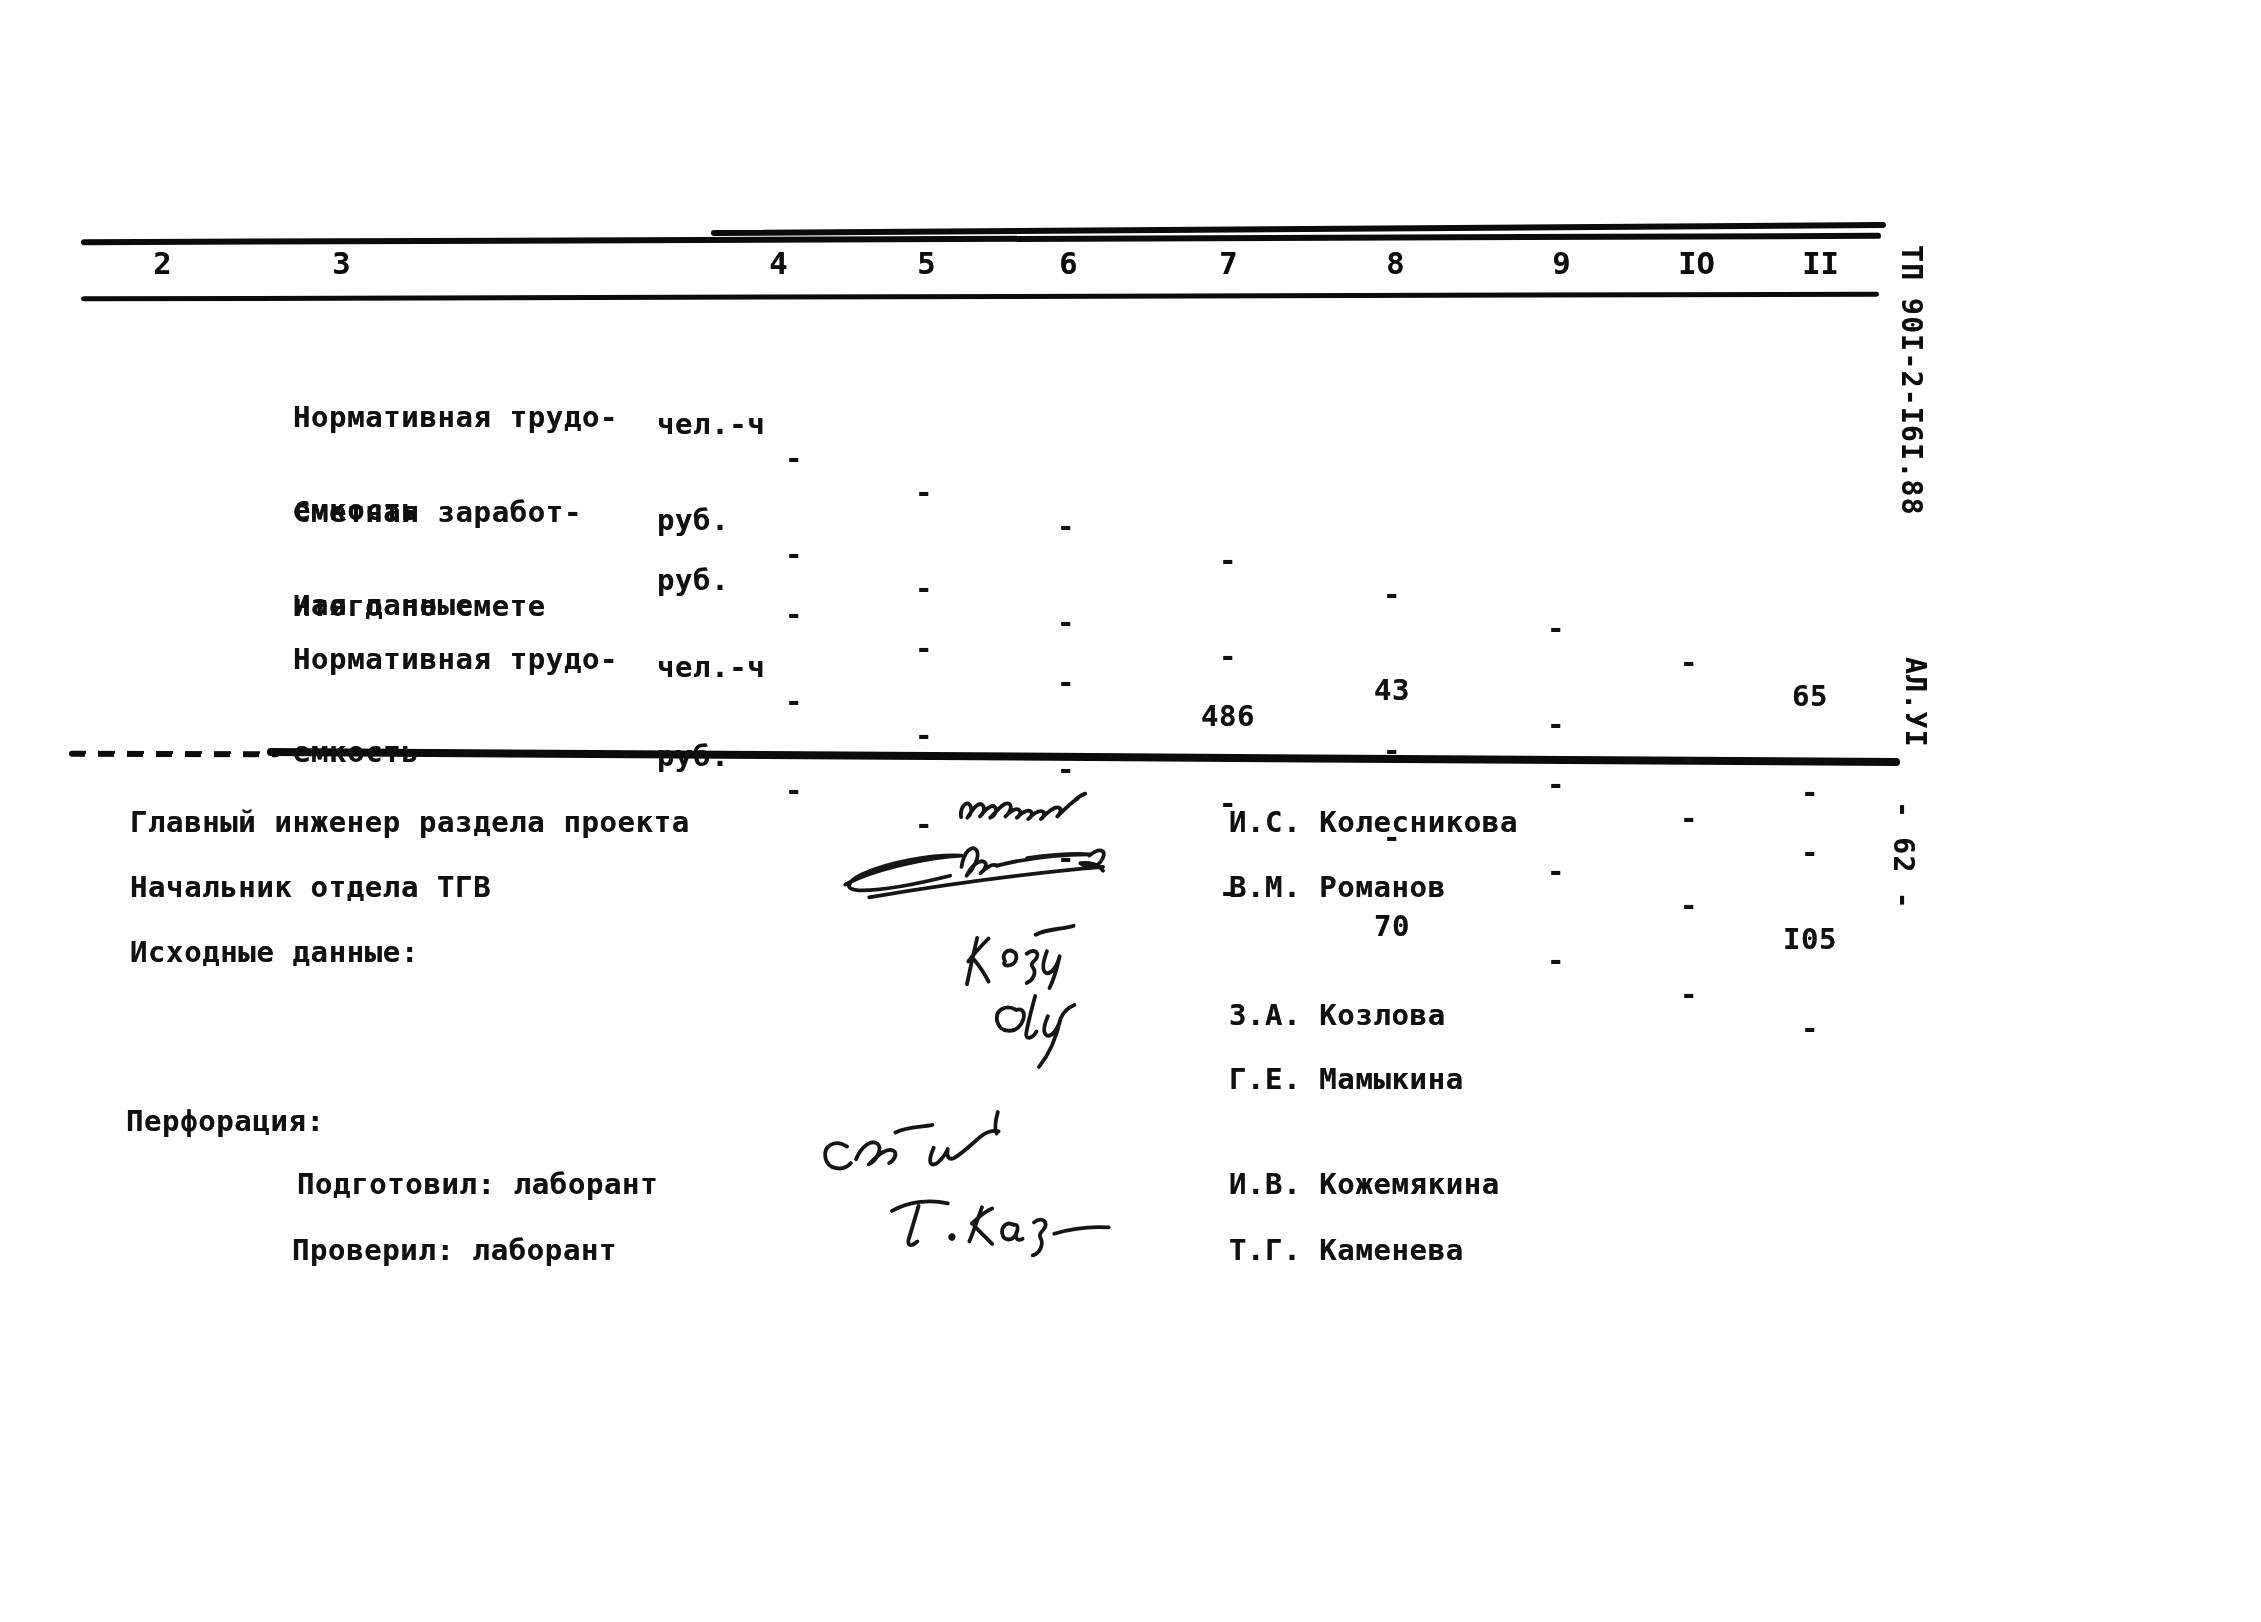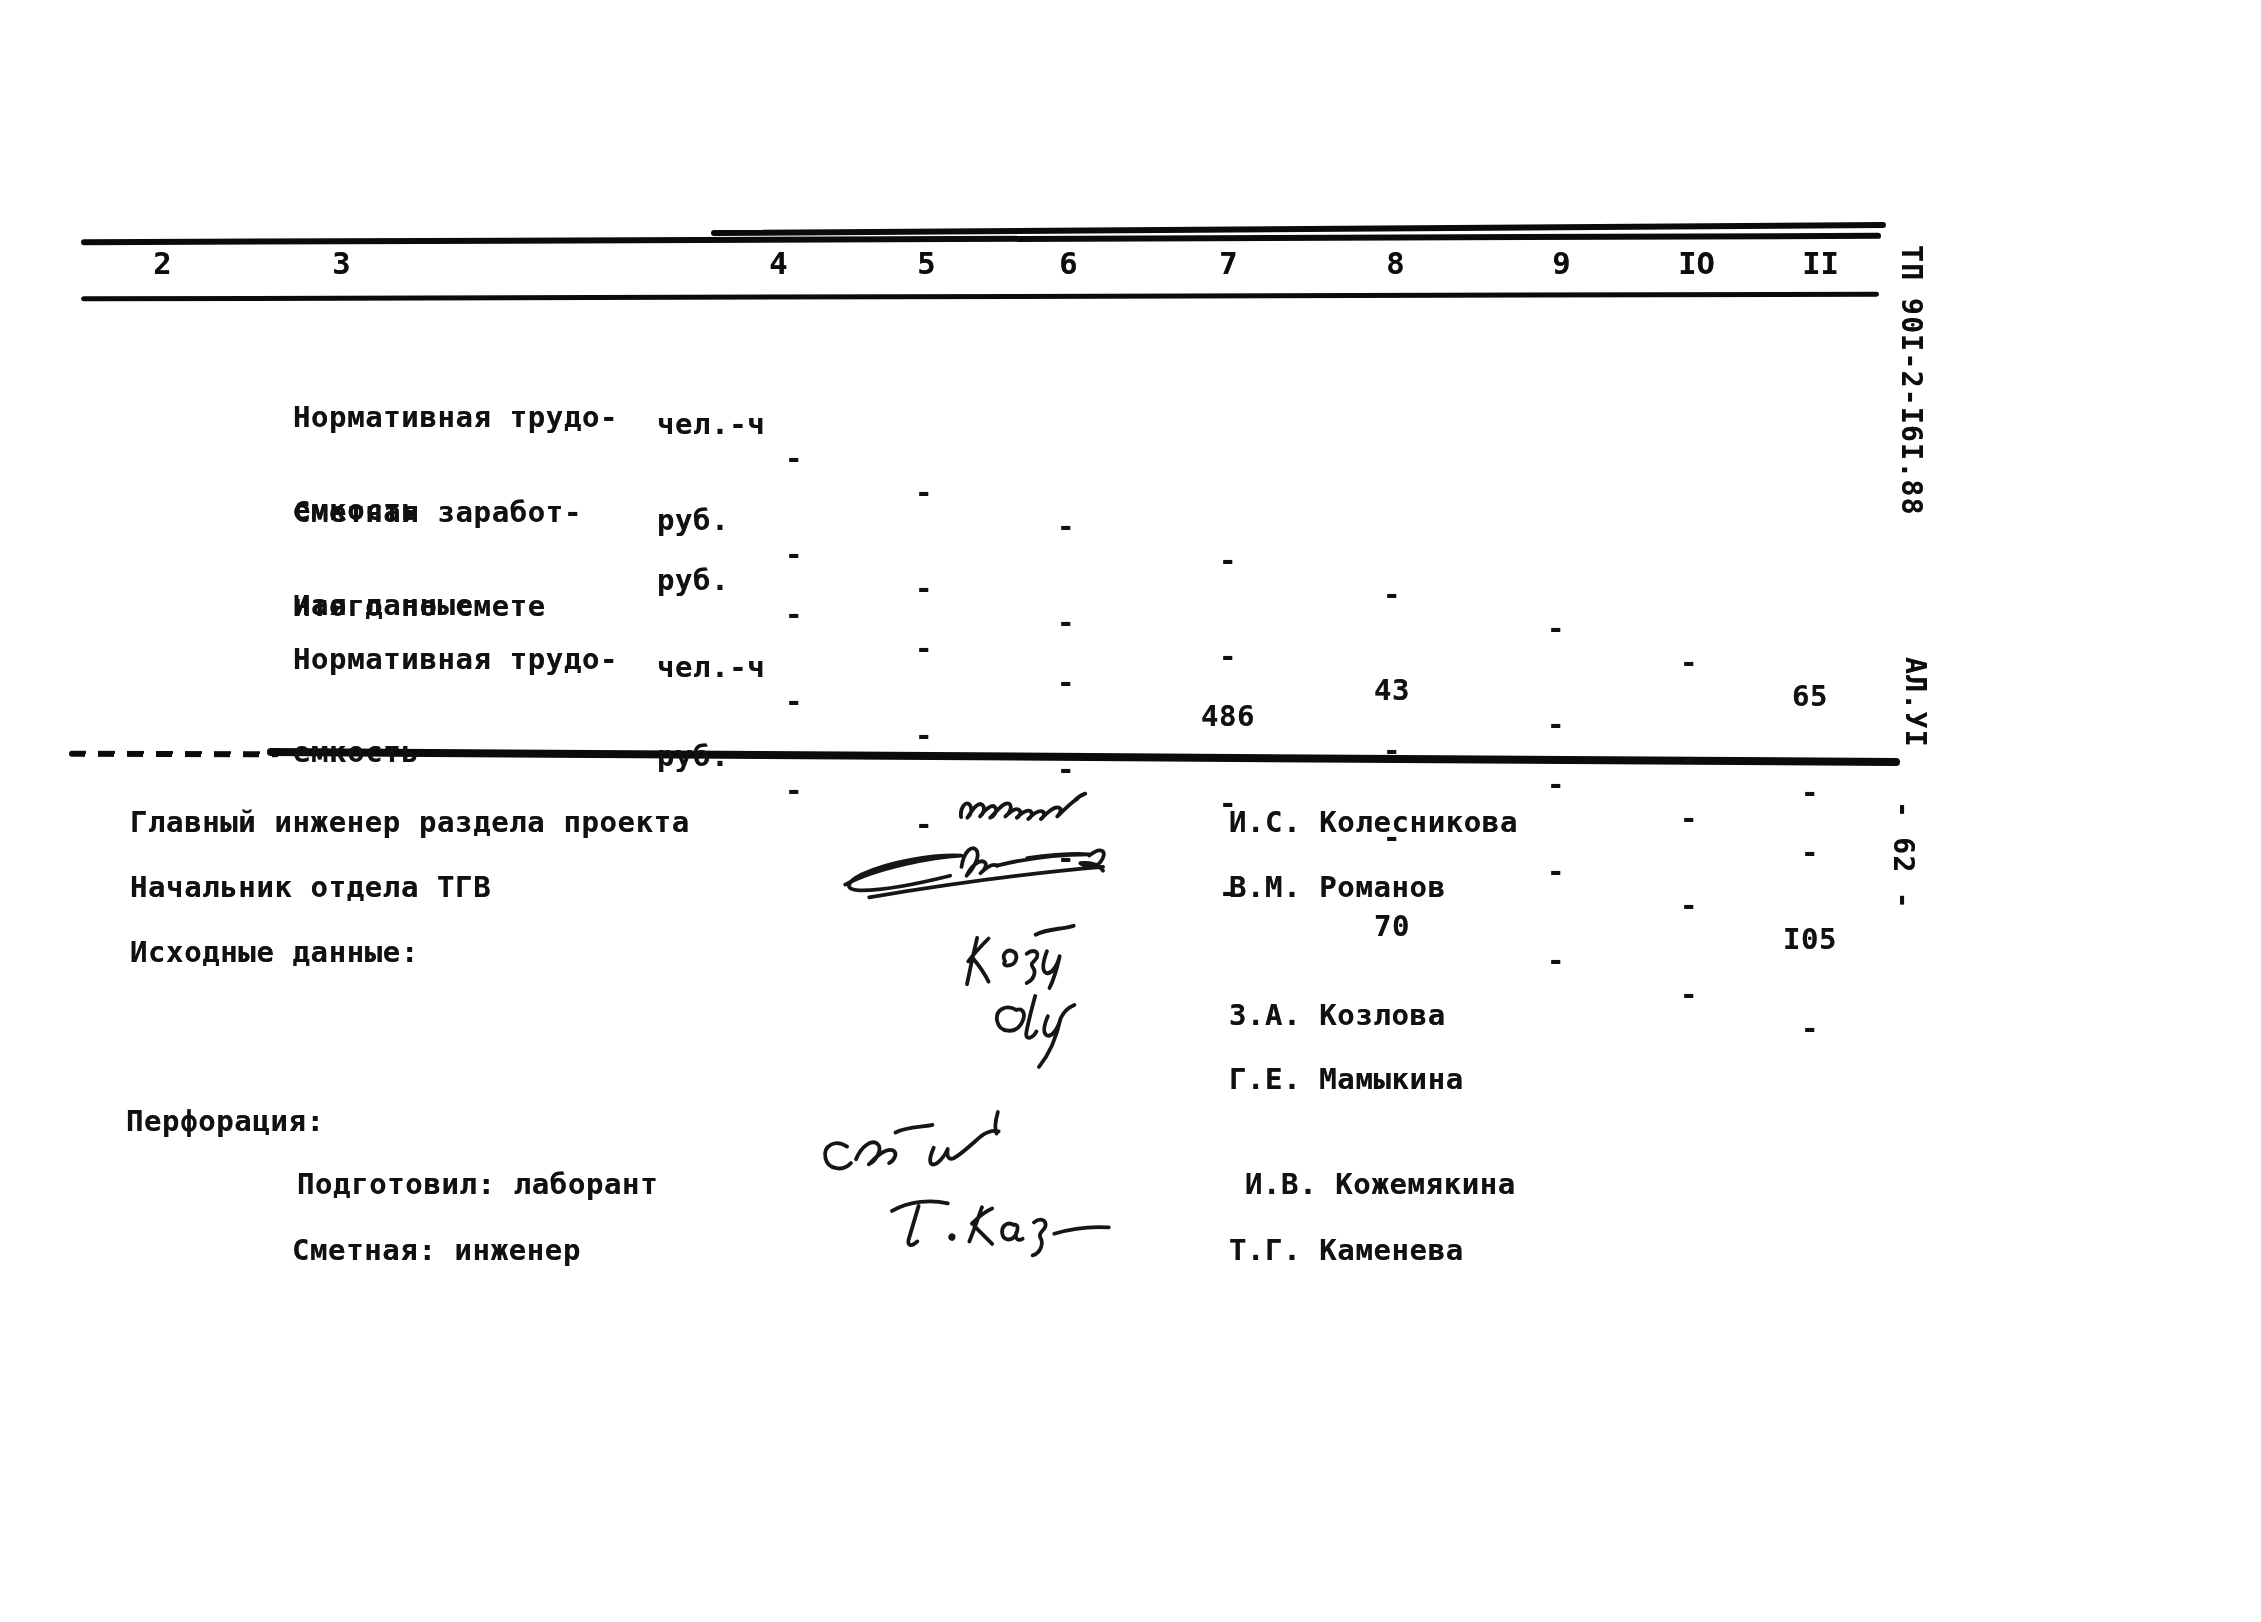--- a/index.html
+++ b/index.html
@@ -157,23 +157,23 @@
 
   <div class="typed" style="left:130px;top:935px;">Исходные данные:</div>
 
   <div class="typed name" style="top:998px;">З.А. Козлова</div>
 
   <div class="typed name" style="top:1062px;">Г.Е. Мамыкина</div>
 
   <div class="typed" style="left:126px;top:1104px;text-align:center;">Перфорация:</div>
 
   <div class="typed" style="left:297px;top:1167px;">Подготовил: лаборант</div>
-  <div class="typed name" style="top:1167px;margin-left:16px;">И.В. Кожемякина</div>
-
-  <div class="typed" style="left:292px;top:1233px;">Сметная: инженер</div>
+  <div class="typed name" style="top:1167px;">И.В. Кожемякина</div>
+
+  <div class="typed" style="left:292px;top:1233px;">Проверил: лаборант</div>
   <div class="typed name" style="top:1233px;">Т.Г. Каменева</div>
 
   <svg class="sig" style="left:956px;top:782px;" width="133" height="48" viewBox="0 0 210 75">
     <path d="M8,55 C6,40 16,28 22,36 C26,42 24,52 18,56 C28,40 36,30 42,36 C46,40 44,50 38,54 C48,40 58,34 62,40 C66,46 60,54 54,56 C66,44 76,30 84,34 C90,38 84,50 78,54 C88,44 96,40 100,44 C104,48 100,54 96,56 C104,48 112,42 118,46 C122,50 118,56 114,58 C122,50 130,44 136,46 C142,48 138,56 134,58 C144,48 154,38 162,40 C168,42 164,50 160,54 C170,44 182,32 192,26 M186,30 C192,24 198,20 204,18"></path>
   </svg>
 
   <svg class="sig" style="left:837px;top:829px;" width="273" height="79" viewBox="0 0 430 125">
     <path d="M12,88 C60,62 150,44 196,42 C150,40 80,52 38,72 C14,84 10,96 34,97 C70,98 130,86 178,74"></path>
     <path d="M196,60 C200,34 214,24 220,34 C226,44 214,64 204,74 C212,58 224,48 232,52 C238,56 232,66 226,70 C236,60 246,54 252,58"></path>
     <path d="M252,58 C300,46 350,40 398,40 C370,38 330,42 300,46"></path>

